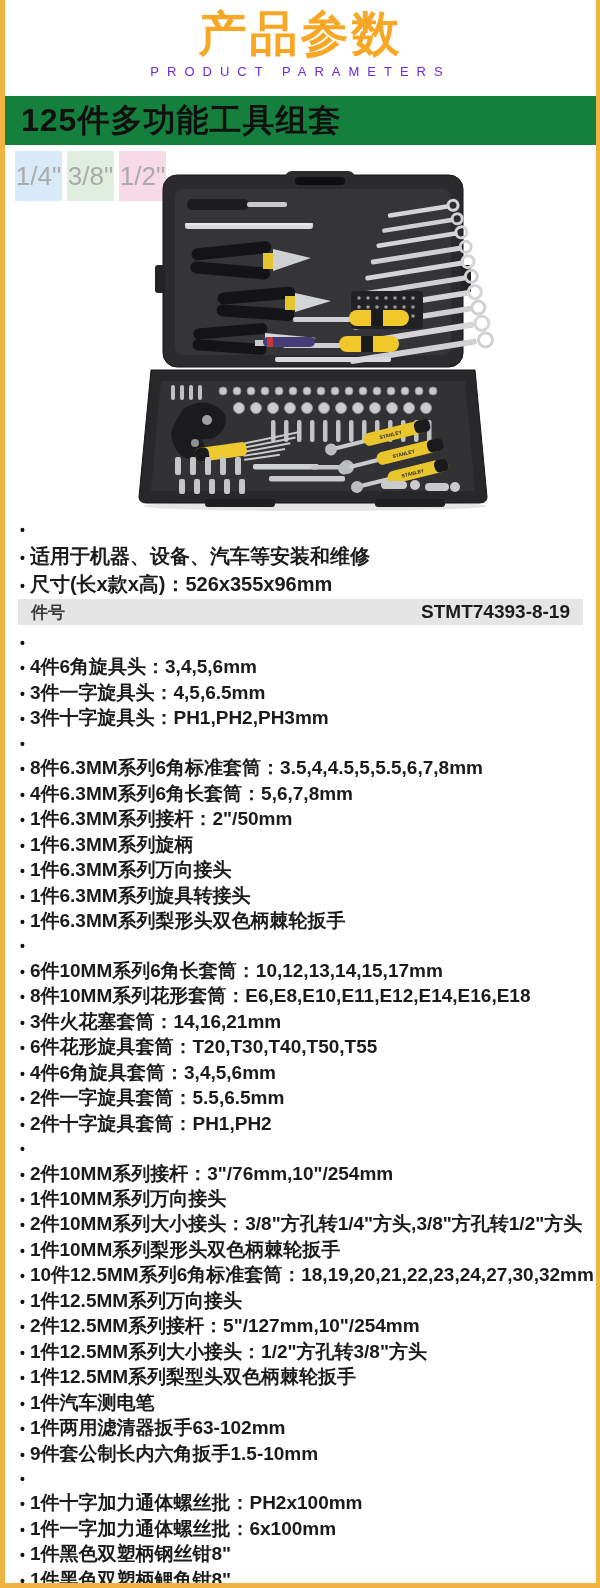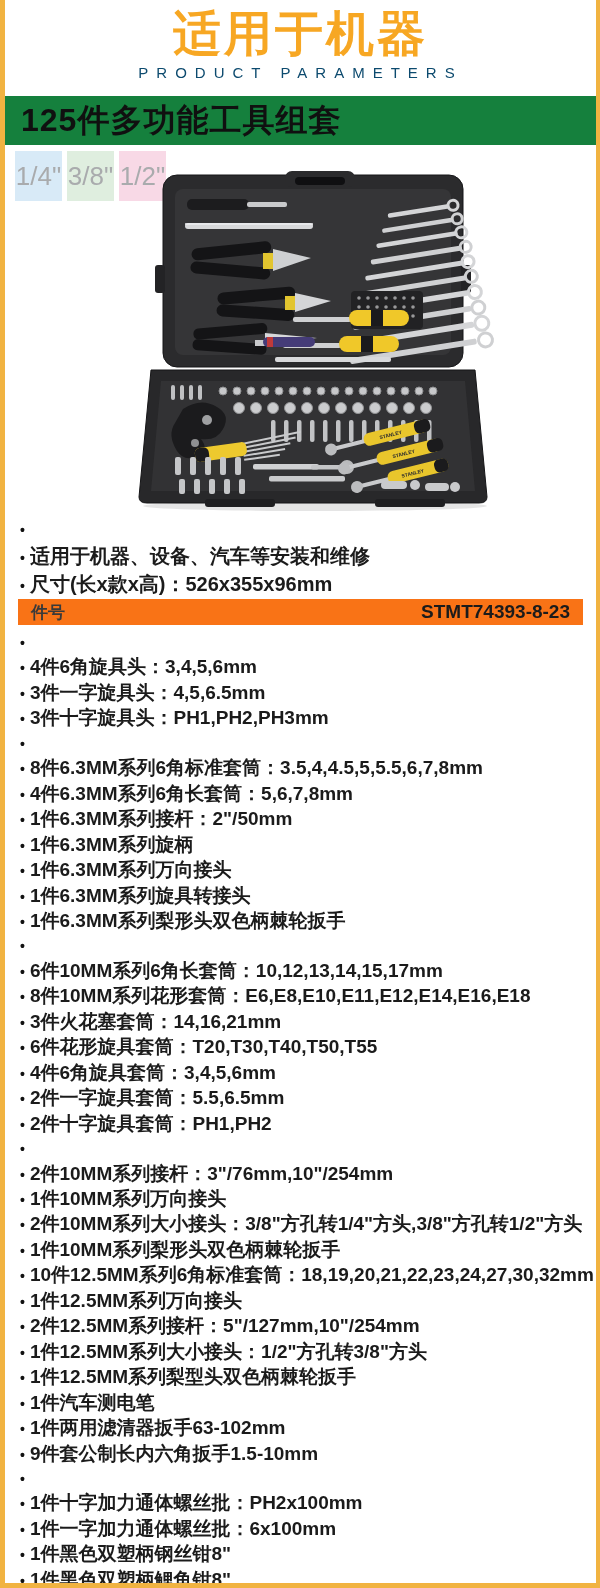--- a/index.html
+++ b/index.html
@@ -6,49 +6,49 @@
   html,body { background:#fff; }
   body { font-family:"Liberation Sans","DejaVu Sans",sans-serif; }
   .page{
     position:relative; width:600px; height:1588px; background:#fff;
     border-left:5px solid #f1b341; border-right:4px solid #f1b341; border-bottom:5px solid #f1b341;
     overflow:hidden;
   }
   
   .hdr{ height:96px; display:flex; flex-direction:column; align-items:center; justify-content:flex-start; padding-top:8px; }
   .hdr-title{ font-size:48px; font-weight:800; color:#f7a723; letter-spacing:3px; line-height:1.1; }
-  .hdr-sub{ margin-top:3px; font-size:15px; color:#0c4a6e; letter-spacing:8px; font-weight:500; }
+  .hdr-sub{ margin-top:3px; font-size:13px; color:#6d28d9; letter-spacing:8px; font-weight:500; }
   
   .banner{ height:49px; background:#15803d; display:flex; align-items:center; padding-left:16px; }
   .banner-title{ font-size:32px; font-weight:800; color:#101010; letter-spacing:1px; }
   
   .product{ position:relative; height:370px; }
   .badges{ position:absolute; top:6px; left:10px; display:flex; gap:5px; }
   .badge{ width:47px; height:50px; display:flex; align-items:center; justify-content:center;
           font-size:26px; color:#a9abad; font-weight:500; }
   .photo{ position:absolute; left:130px; top:20px; }
   
   .features{ padding:2px 0 0 15px; list-style:none; }
   .features li{ display:flex; align-items:baseline; line-height:26px; font-size:20px; font-weight:700; color:#1b1b1b; }
   
-  .partbar{ margin:0 13px; height:26px; background:#f97316; display:flex; align-items:center; justify-content:space-between; padding:0 13px; }
+  .partbar{ margin:0 13px; height:26px; background:#e5e5e5; display:flex; align-items:center; justify-content:space-between; padding:0 13px; }
   .part-label{ font-size:17px; font-weight:700; color:#3a3a3a; }
   .part-value{ font-size:19px; font-weight:600; color:#1b1b1b; }
   
   .items{ margin-top:6px; padding-left:15px; list-style:none; }
   .items li{ display:flex; align-items:baseline; line-height:24.45px; font-size:19px; font-weight:700; color:#1b1b1b; white-space:nowrap; }
   .dot{ font-size:14px; margin-right:5px; color:#111; flex:none; }
 </style>
 </head>
 <body>
 
 <div class="page">
 
   <div class="hdr">
-    <div class="hdr-title">适用于机器</div>
+    <div class="hdr-title">产品参数</div>
     <div class="hdr-sub">PRODUCT PARAMETERS</div>
   </div>
 
   <div class="banner">
     <div class="banner-title">125件多功能工具组套</div>
   </div>
 
   <div class="product">
     <div class="badges">
 
@@ -309,21 +309,21 @@
       </li>
 
       <li>
         <span class="dot">•</span>
         <span>尺寸(长x款x高)：526x355x96mm</span>
       </li>
     </ul>
 
   <div class="partbar">
     <span class="part-label">件号</span>
-    <span class="part-value">STMT74393-8-23</span>
+    <span class="part-value">STMT74393-8-19</span>
   </div>
 
   <ul class="items">
 
       <li>
         <span class="dot">•</span>
       </li>
 
       <li>
         <span class="dot">•</span>

